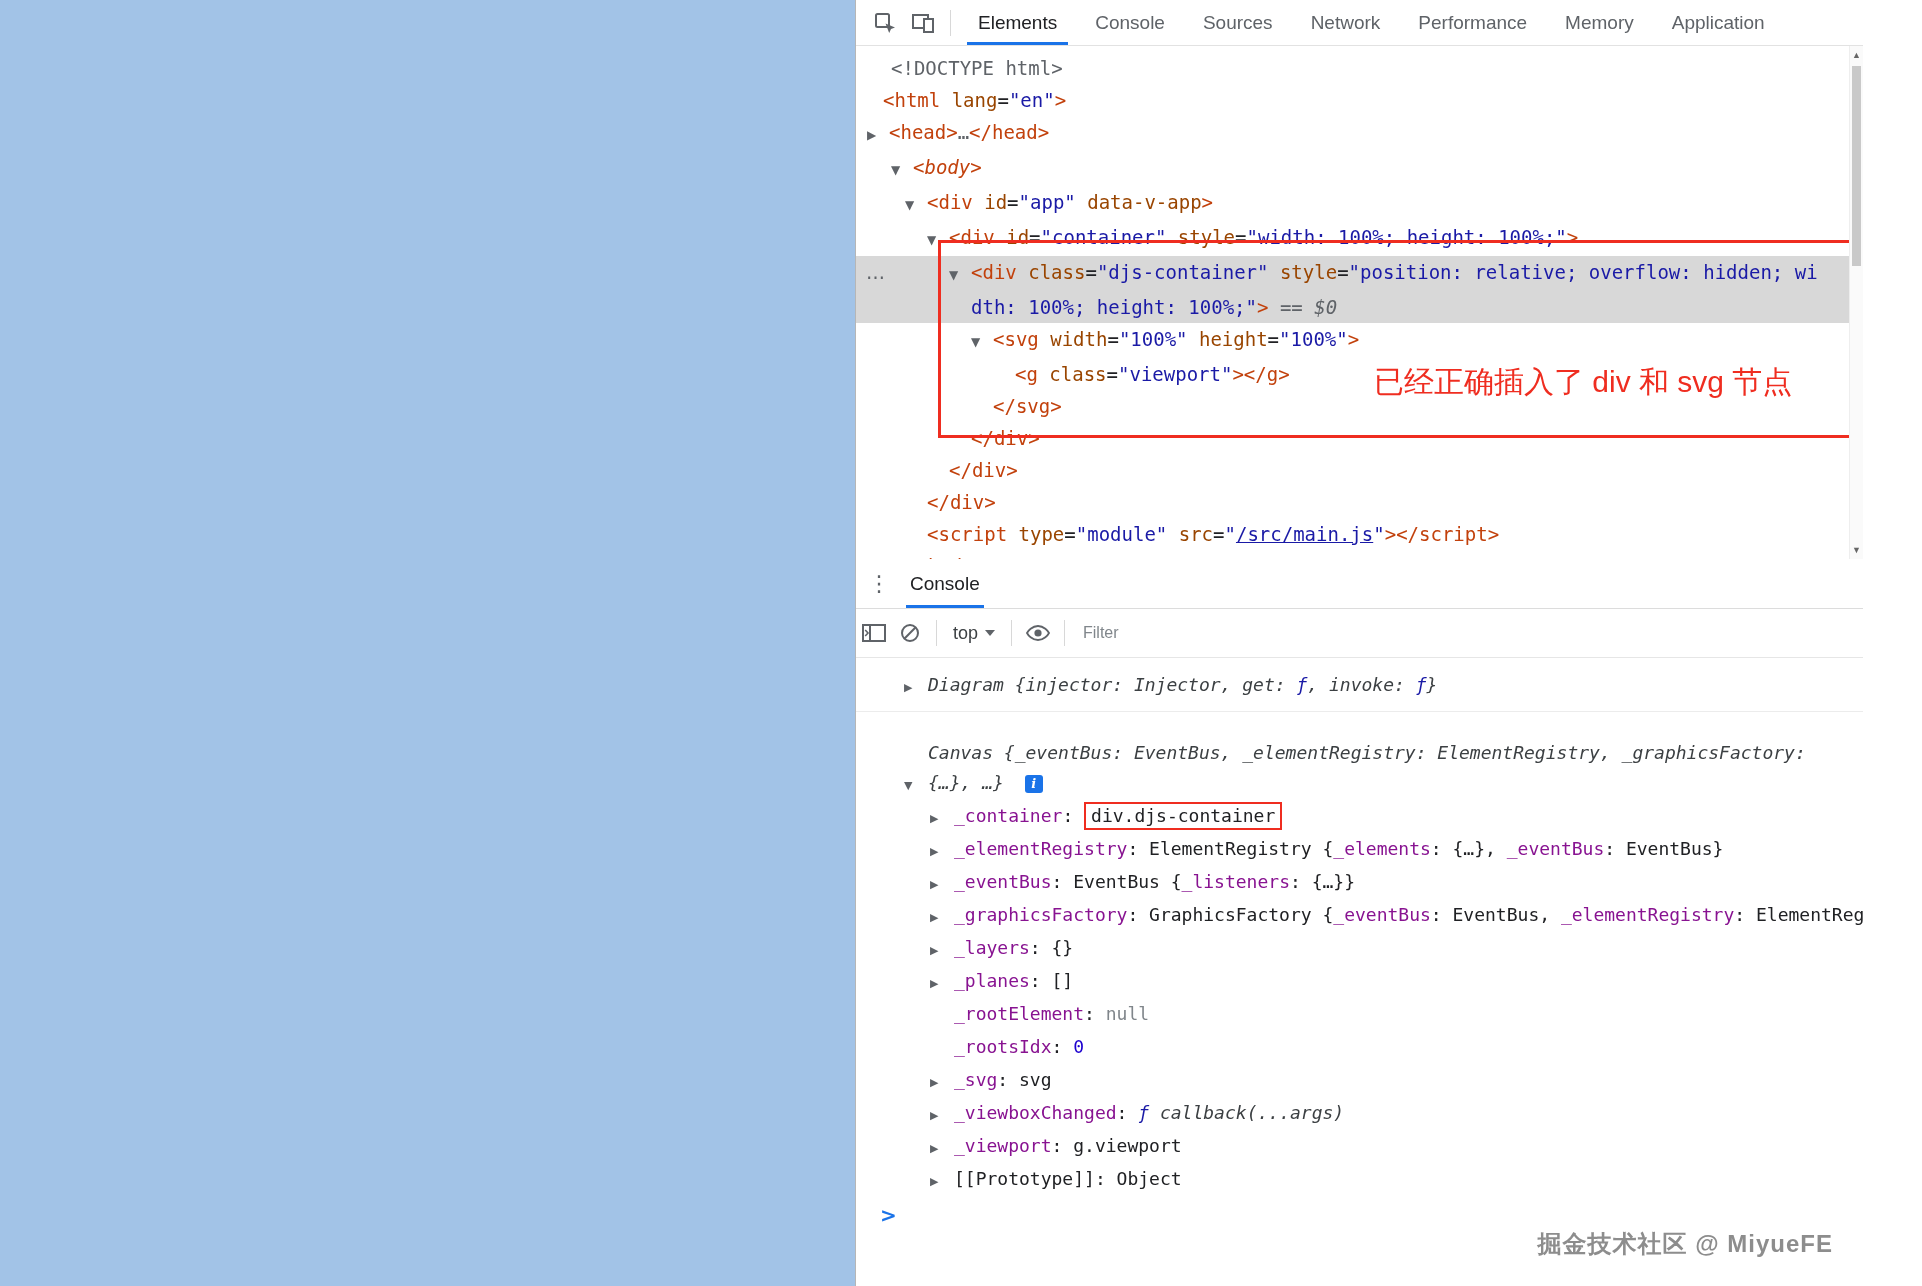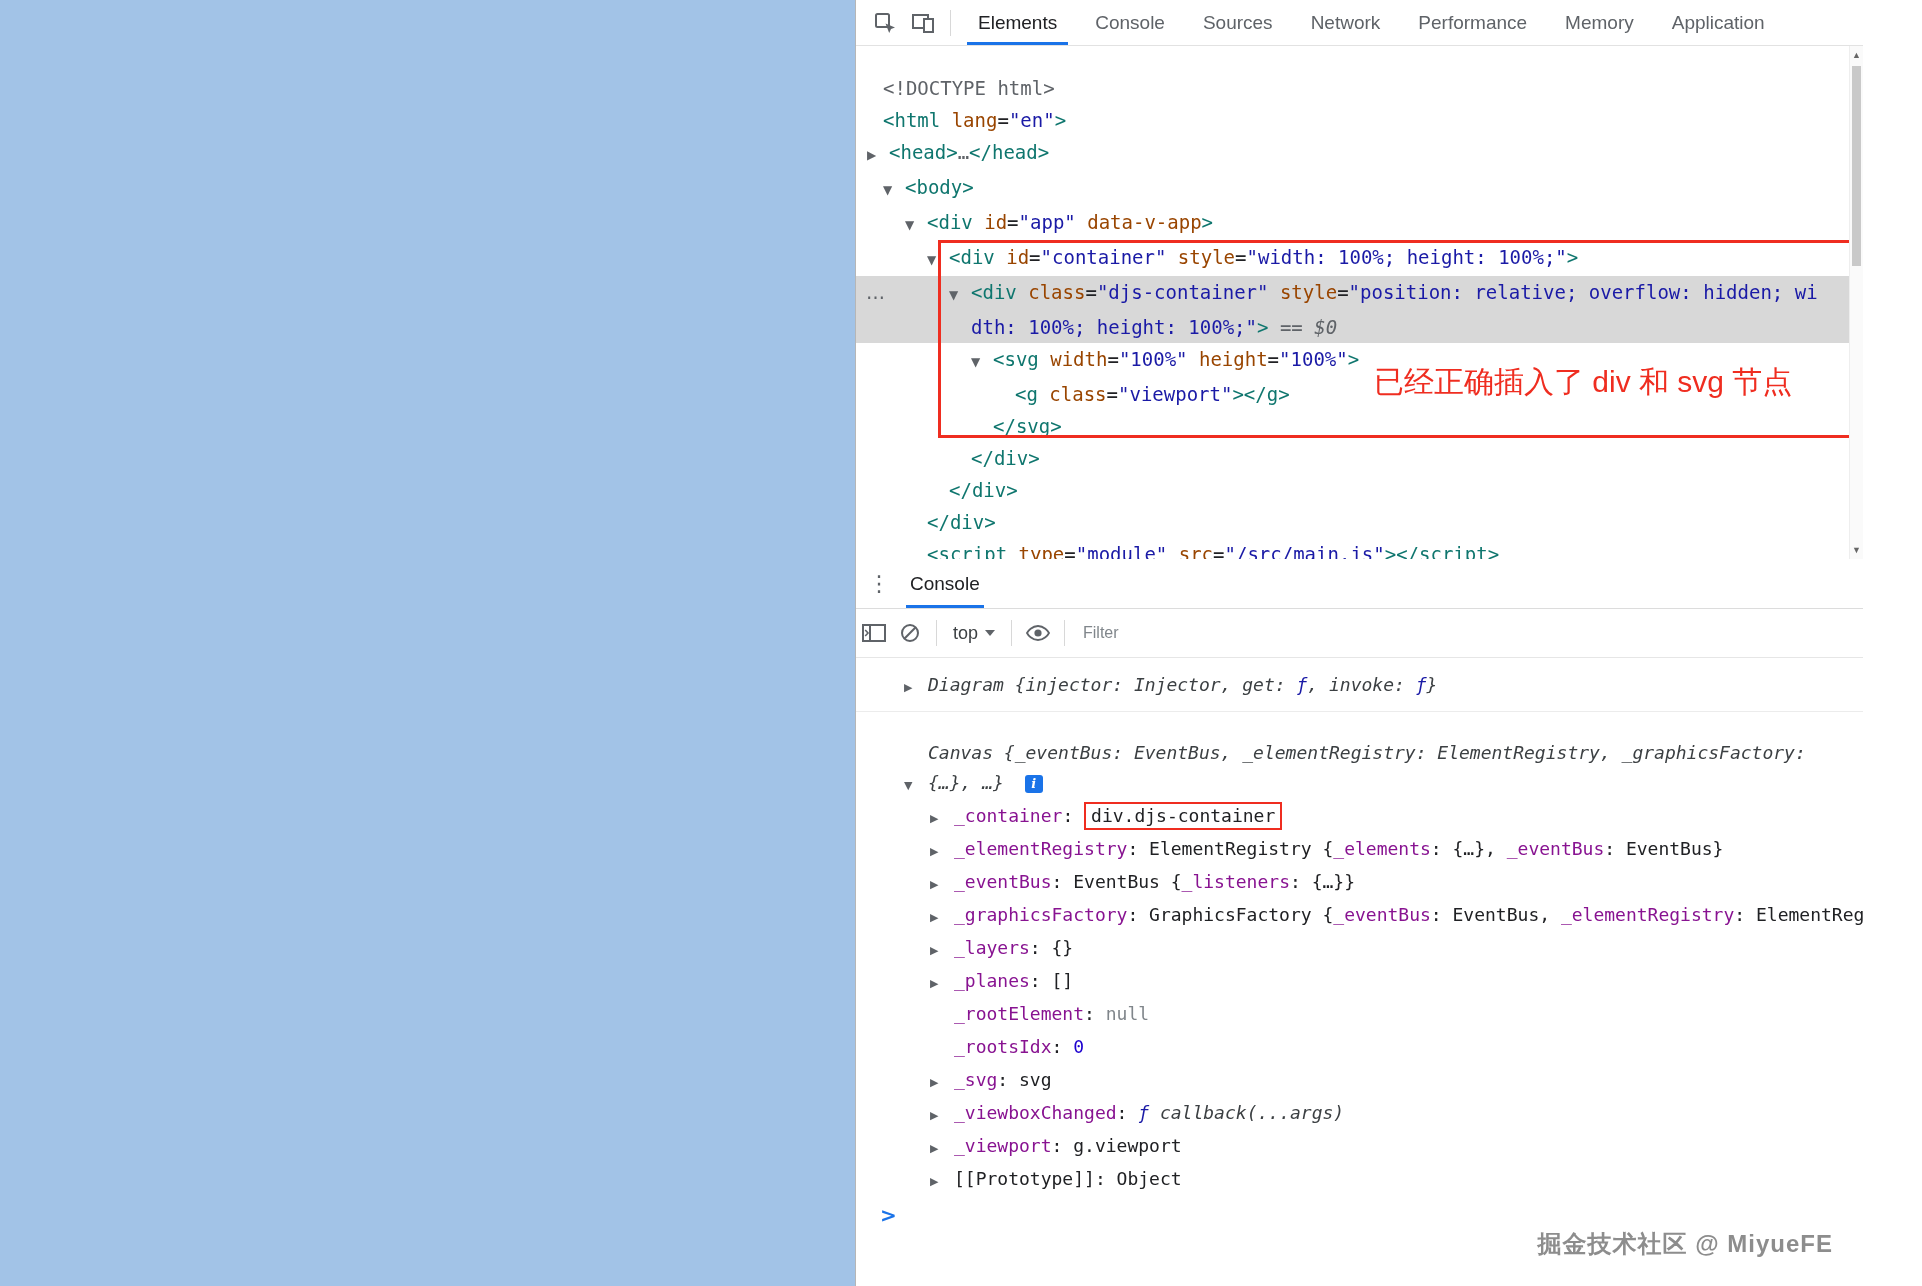--- a/index.html
+++ b/index.html
@@ -18,21 +18,21 @@
   .main-tab.active{color:#202124;}
   .main-tab.active::after{content:"";position:absolute;left:8px;right:8px;bottom:0;height:3px;background:var(--blue);}
 
   
   .elements-panel{flex:none;height:513px;position:relative;overflow:hidden;background:#fff;}
   .dom-tree{font-family:"DejaVu Sans Mono",monospace;font-size:19px;padding-top:6px;}
   .tree-line{line-height:32px;white-space:pre;position:relative;overflow:visible;}
   .tree-line.selected{background:#d8d8d8;}
   .arrow{display:inline-block;width:22px;font-size:12px;color:#5f6368;font-family:"DejaVu Sans",sans-serif;}
   .gutter{position:absolute;left:10px;top:0;color:#5f6368;font-family:"DejaVu Sans",sans-serif;}
-  .tk-tag{color:#0f766e;}
+  .tk-tag{color:#c2410c;}
   .tk-attr{color:#994500;}
   .tk-val{color:#1a1aa6;}
   .tk-plain{color:#202124;}
   .tk-gray{color:#5f6368;}
   .tk-gray-it{color:#5f6368;font-style:italic;}
   .tk-link{color:#1a1aa6;text-decoration:underline;}
   .red-box{position:absolute;left:82px;top:194px;width:956px;height:198px;border:3px solid var(--red);pointer-events:none;}
   .annotation{position:absolute;left:518px;top:316px;font-size:30px;color:var(--red);white-space:nowrap;font-weight:500;}
   .scrollbar{position:absolute;right:0;top:0;bottom:0;width:14px;background:#fafafa;border-left:1px solid #eee;}
   .sb-arrow{position:absolute;left:0;width:100%;text-align:center;font-size:9px;color:#666;height:14px;line-height:14px;}
@@ -107,24 +107,24 @@
           <div class="main-tab">Sources</div>
           <div class="main-tab">Network</div>
           <div class="main-tab">Performance</div>
           <div class="main-tab">Memory</div>
           <div class="main-tab">Application</div>
         </div>
     </div>
 
     <div class="elements-panel">
       <div class="dom-tree">
-          <div class="tree-line" style="padding-left: 27px; margin-top: 20px;"><span class="tk-gray">&lt;!DOCTYPE html&gt;</span></div>
+          <div class="tree-line" style="padding-left: 35px;"><span class="tk-gray">&lt;!DOCTYPE html&gt;</span></div>
           <div class="tree-line" style="padding-left: 27px;"><span class="tk-tag">&lt;html</span><span class="tk-plain"> </span><span class="tk-attr">lang</span><span class="tk-plain">=</span><span class="tk-val">"en"</span><span class="tk-tag">&gt;</span></div>
           <div class="tree-line" style="padding-left: 11px;"><span class="arrow">▶</span><span class="tk-tag">&lt;head&gt;</span><span class="tk-gray">…</span><span class="tk-tag">&lt;/head&gt;</span></div>
-          <div class="tree-line" style="padding-left: 27px;"><span class="arrow">▼</span><span class="tk-tag">&lt;body&gt;</span></div>
+          <div class="tree-line" style="padding-left: 35px; font-style: italic;"><span class="arrow">▼</span><span class="tk-tag">&lt;body&gt;</span></div>
           <div class="tree-line" style="padding-left: 49px;"><span class="arrow">▼</span><span class="tk-tag">&lt;div</span><span class="tk-plain"> </span><span class="tk-attr">id</span><span class="tk-plain">=</span><span class="tk-val">"app"</span><span class="tk-plain"> </span><span class="tk-attr">data-v-app</span><span class="tk-tag">&gt;</span></div>
           <div class="tree-line" style="padding-left: 71px;"><span class="arrow">▼</span><span class="tk-tag">&lt;div</span><span class="tk-plain"> </span><span class="tk-attr">id</span><span class="tk-plain">=</span><span class="tk-val">"container"</span><span class="tk-plain"> </span><span class="tk-attr">style</span><span class="tk-plain">=</span><span class="tk-val">"width: 100%; height: 100%;"</span><span class="tk-tag">&gt;</span></div>
           <div class="tree-line selected" style="padding-left: 93px;"><span class="gutter">…</span><span class="arrow">▼</span><span class="tk-tag">&lt;div</span><span class="tk-plain"> </span><span class="tk-attr">class</span><span class="tk-plain">=</span><span class="tk-val">"djs-container"</span><span class="tk-plain"> </span><span class="tk-attr">style</span><span class="tk-plain">=</span><span class="tk-val">"position: relative; overflow: hidden; wi</span></div>
           <div class="tree-line selected" style="padding-left: 115px;"><span class="tk-val">dth: 100%; height: 100%;"</span><span class="tk-tag">&gt;</span><span class="tk-gray"> == </span><span class="tk-gray-it">$0</span></div>
           <div class="tree-line" style="padding-left: 115px;"><span class="arrow">▼</span><span class="tk-tag">&lt;svg</span><span class="tk-plain"> </span><span class="tk-attr">width</span><span class="tk-plain">=</span><span class="tk-val">"100%"</span><span class="tk-plain"> </span><span class="tk-attr">height</span><span class="tk-plain">=</span><span class="tk-val">"100%"</span><span class="tk-tag">&gt;</span></div>
           <div class="tree-line" style="padding-left: 159px;"><span class="tk-tag">&lt;g</span><span class="tk-plain"> </span><span class="tk-attr">class</span><span class="tk-plain">=</span><span class="tk-val">"viewport"</span><span class="tk-tag">&gt;&lt;/g&gt;</span></div>
           <div class="tree-line" style="padding-left: 137px;"><span class="tk-tag">&lt;/svg&gt;</span></div>
           <div class="tree-line" style="padding-left: 115px;"><span class="tk-tag">&lt;/div&gt;</span></div>
           <div class="tree-line" style="padding-left: 93px;"><span class="tk-tag">&lt;/div&gt;</span></div>
           <div class="tree-line" style="padding-left: 71px;"><span class="tk-tag">&lt;/div&gt;</span></div>

